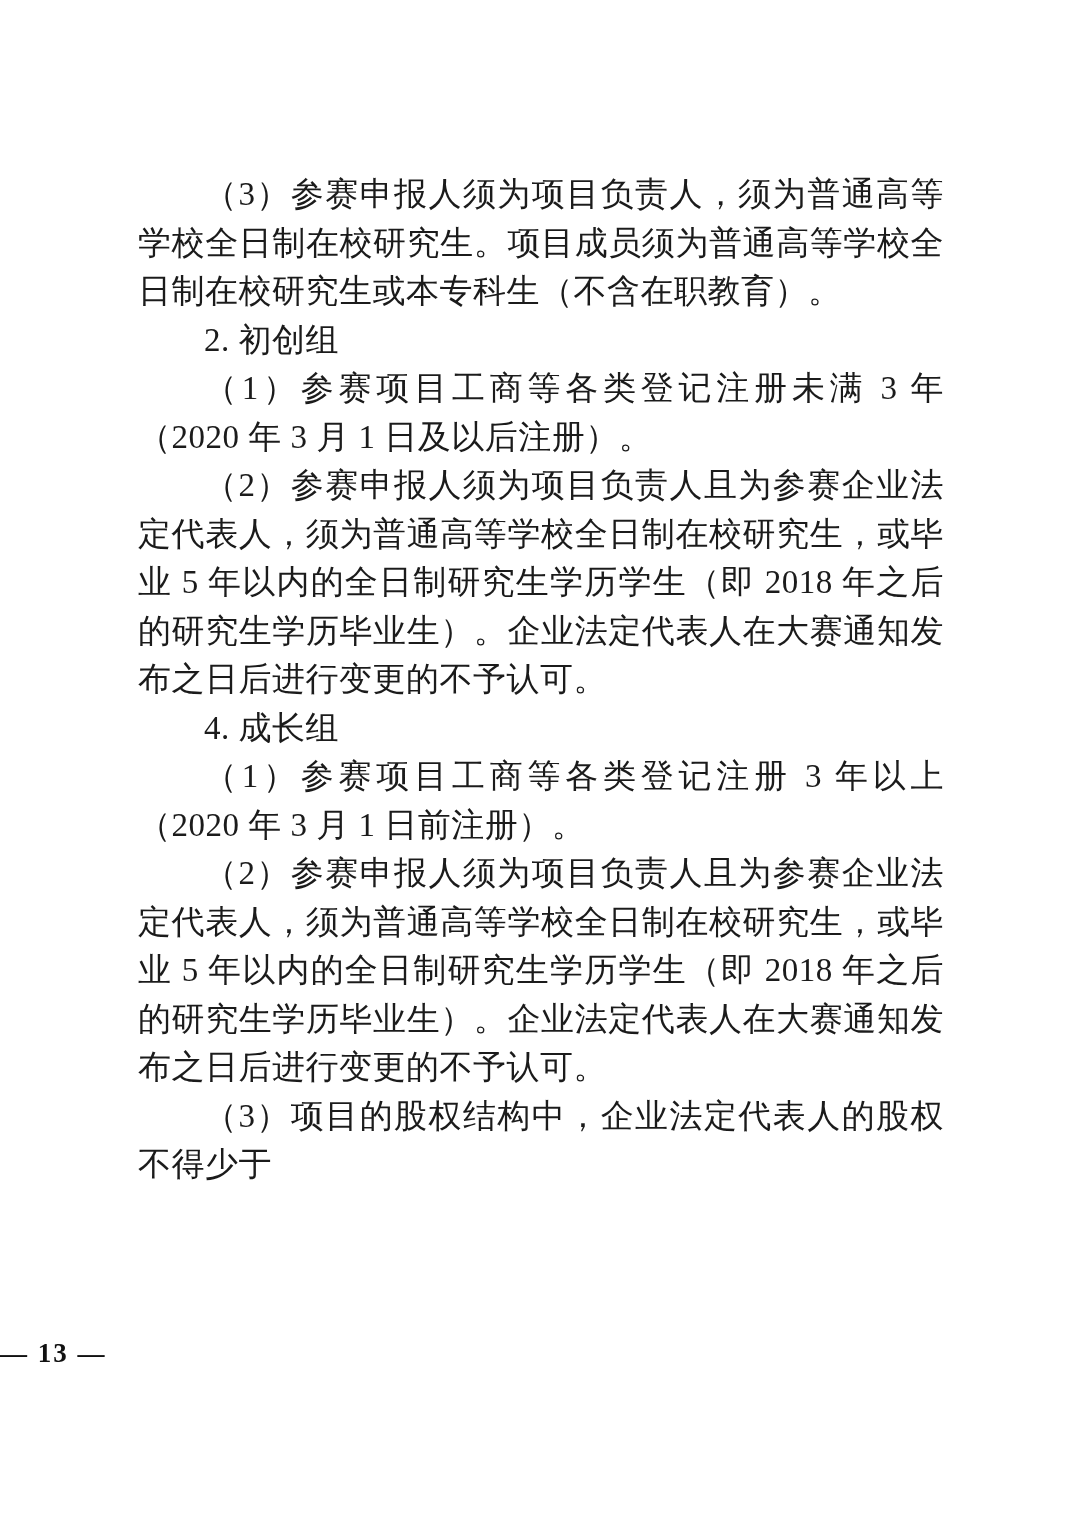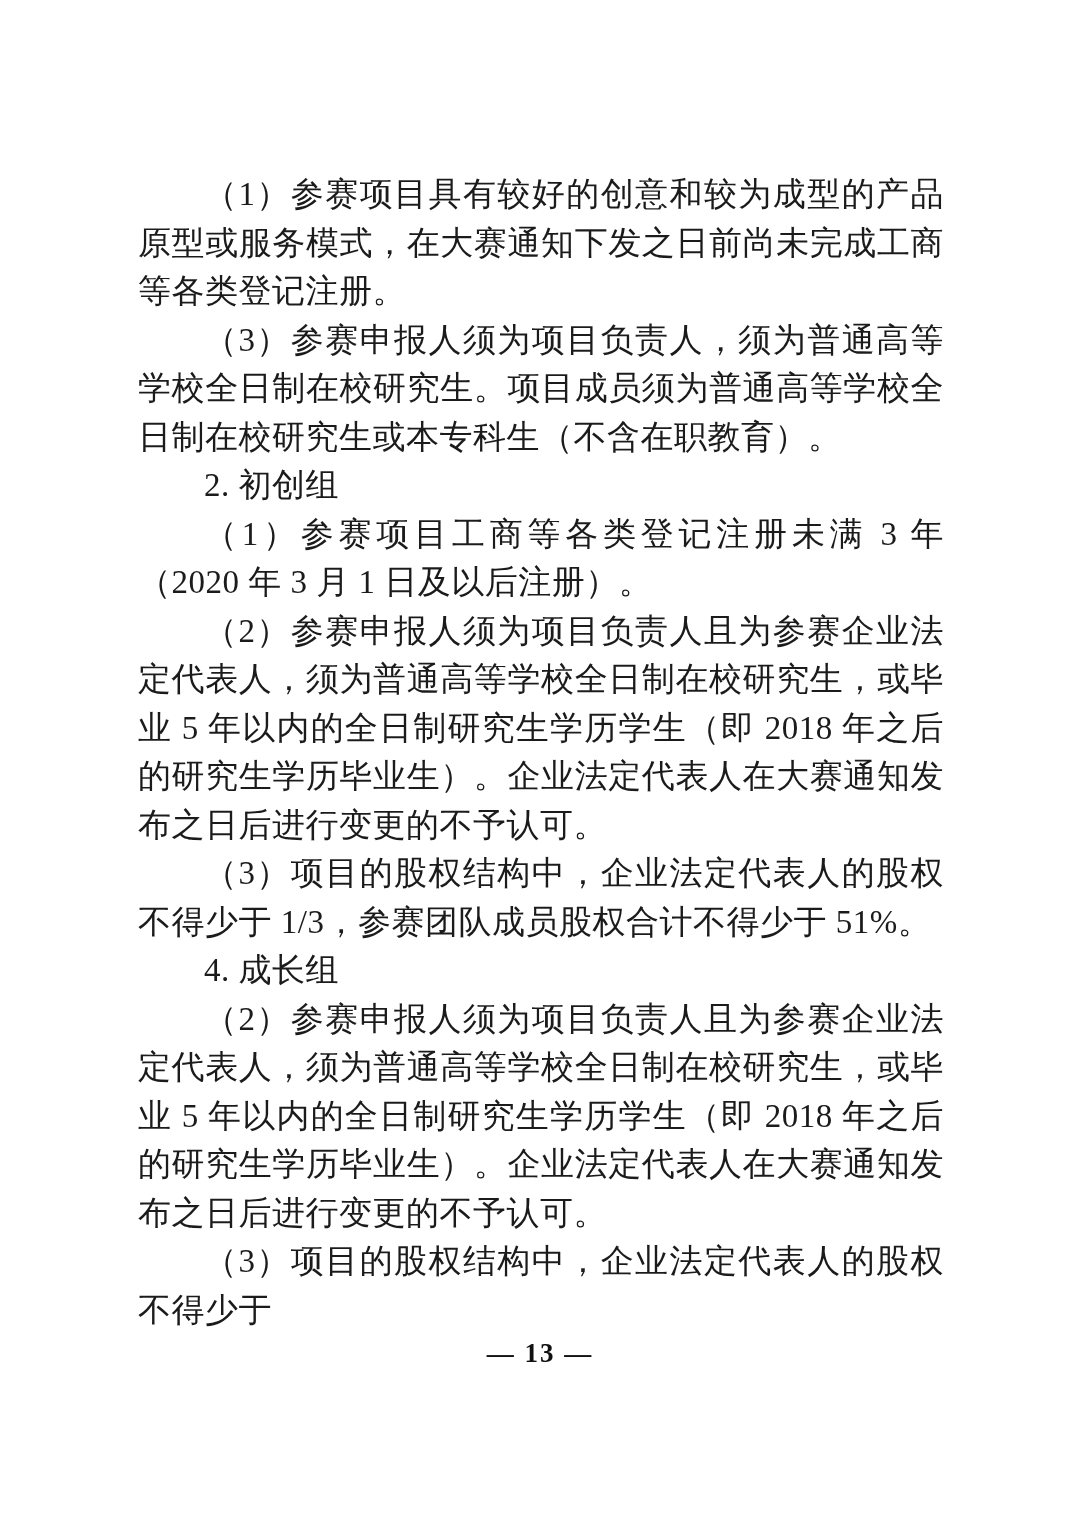--- a/index.html
+++ b/index.html
@@ -30,36 +30,34 @@
     margin: 0;
     padding: 0;
     text-indent: 2em;
     letter-spacing: 0.5px;
   }
   .footer {
     position: absolute;
     left: 0;
     top: 1338px;
     width: 100%;
-    text-align: center;
     color: #111111;
     font-size: 27px;
     font-weight: bold;
     letter-spacing: 2px;
   }
 </style>
 </head>
 <body>
 
 <div class="page">
   <div class="content">
-    <p>（1）参赛项目具有较好的创意和较为成型的产品原型或服务模式，在大赛通知下发之日前尚未完成工商等各类登记注册。</p>
     <p>（3）参赛申报人须为项目负责人，须为普通高等学校全日制在校研究生。项目成员须为普通高等学校全日制在校研究生或本专科生（不含在职教育）。</p>
     <p>2. 初创组</p>
     <p>（1）参赛项目工商等各类登记注册未满 3 年（2020 年 3 月 1 日及以后注册）。</p>
     <p>（2）参赛申报人须为项目负责人且为参赛企业法定代表人，须为普通高等学校全日制在校研究生，或毕业 5 年以内的全日制研究生学历学生（即 2018 年之后的研究生学历毕业生）。企业法定代表人在大赛通知发布之日后进行变更的不予认可。</p>
-    <p>（3）项目的股权结构中，企业法定代表人的股权不得少于 1/3，参赛团队成员股权合计不得少于 51%。</p>
     <p>4. 成长组</p>
+    <p>（1）参赛项目工商等各类登记注册 3 年以上（2020 年 3 月 1 日前注册）。</p>
     <p>（2）参赛申报人须为项目负责人且为参赛企业法定代表人，须为普通高等学校全日制在校研究生，或毕业 5 年以内的全日制研究生学历学生（即 2018 年之后的研究生学历毕业生）。企业法定代表人在大赛通知发布之日后进行变更的不予认可。</p>
     <p>（3）项目的股权结构中，企业法定代表人的股权不得少于</p>
   </div>
   <div class="footer">— 13 —</div>
 </div>
 
 </body></html>

